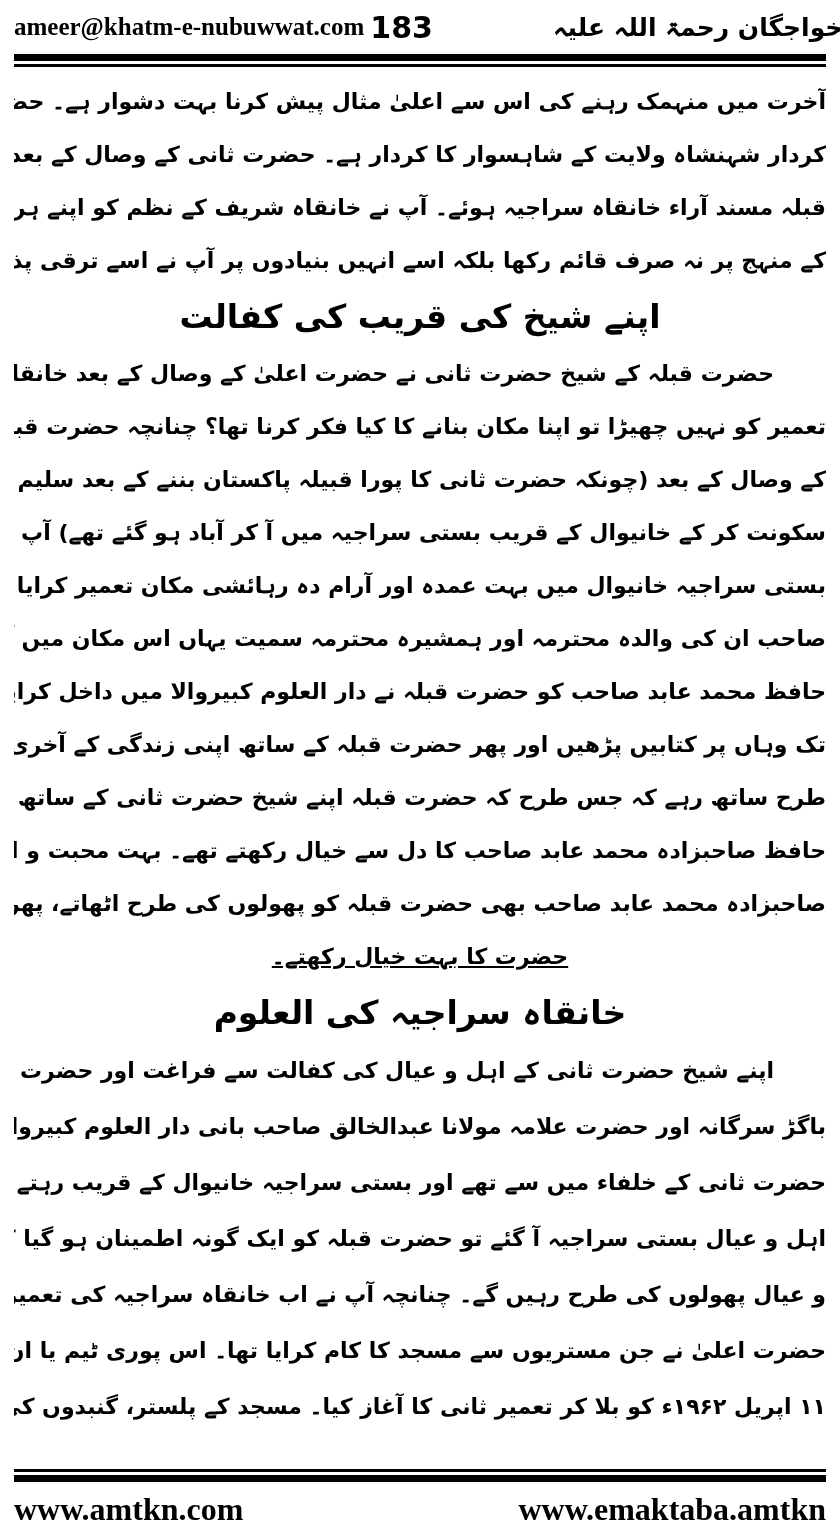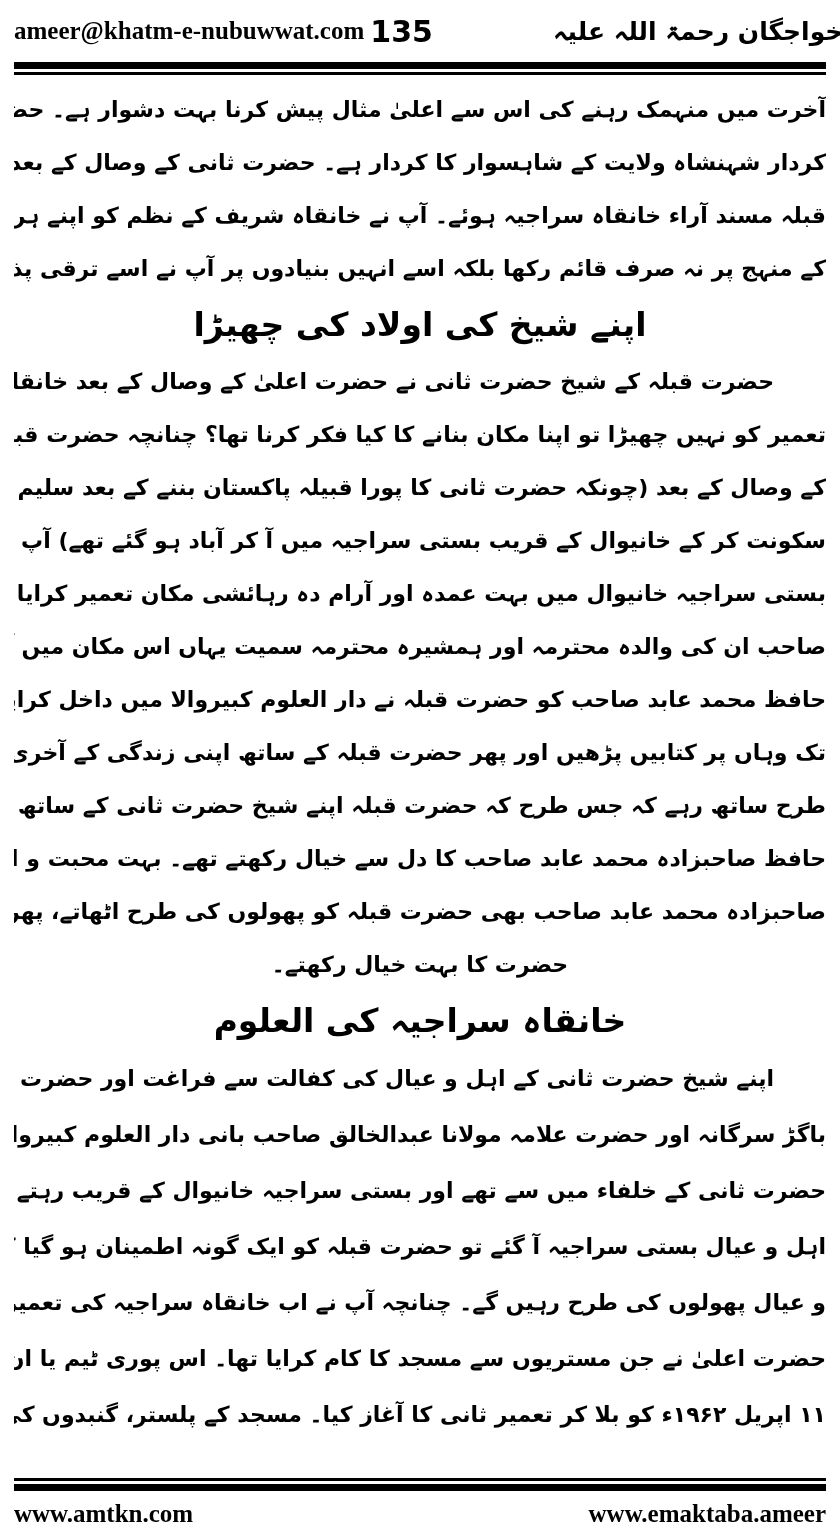--- a/index.html
+++ b/index.html
@@ -11,21 +11,21 @@
     color: #000000;
     overflow: hidden;
     box-sizing: border-box;
     padding: 0 14px;
   }
   
   .header-row {
     display: flex;
     align-items: center;
     justify-content: space-between;
-    height: 62px;
+    height: 54px;
     direction: ltr;
   }
   .header-email {
     font-family: "Liberation Serif", serif;
     font-weight: bold;
     font-size: 25px;
     letter-spacing: 0px;
     white-space: nowrap;
   }
   .header-pageno {
@@ -58,20 +58,21 @@
     text-align: justify;
     text-align-last: justify;
     white-space: nowrap;
     overflow: hidden;
   }
   .line.tall { height: 56px; line-height: 56px; }
   .line.indent { padding-right: 52px; }
   .line.short-center {
     text-align: center;
     text-align-last: center;
+    text-decoration: underline;
   }
   .section-heading {
     font-family: "DejaVu Sans", sans-serif;
     font-weight: bold;
     font-size: 33px;
     height: 60px;
     line-height: 60px;
     text-align: center;
     white-space: nowrap;
     overflow: hidden;
@@ -84,50 +85,50 @@
   .footer-row {
     display: flex;
     align-items: baseline;
     justify-content: space-between;
     direction: ltr;
     margin-top: 9px;
   }
   .footer-link {
     font-family: "Liberation Serif", serif;
     font-weight: bold;
-    font-size: 25px;
+    font-size: 32px;
     white-space: nowrap;
   }
 </style>
 </head>
 <body>
 
 <div class="page">
 
   <div class="header-row">
     <div class="header-email">ameer@khatm-e-nubuwwat.com</div>
-    <div class="header-pageno">135</div>
+    <div class="header-pageno">183</div>
     <div class="header-title">تذکرہ خواجہ خواجگان رحمۃ اللہ علیہ</div>
   </div>
   <div>
     <div class="rule-thick"></div>
     <div class="rule-gap"></div>
     <div class="rule-thin"></div>
   </div>
 
   <div class="body-text">
 
     <div>
       <div class="line">آخرت میں منہمک رہنے کی اس سے اعلیٰ مثال پیش کرنا بہت دشوار ہے۔ حضرت ثانی کا یہ</div>
       <div class="line">کردار شہنشاہ ولایت کے شاہسوار کا کردار ہے۔ حضرت ثانی کے وصال کے بعد جب حضرت</div>
       <div class="line">قبلہ مسند آراء خانقاہ سراجیہ ہوئے۔ آپ نے خانقاہ شریف کے نظم کو اپنے ہر دو پیش رو اکابر</div>
       <div class="line">کے منہج پر نہ صرف قائم رکھا بلکہ اسے انہیں بنیادوں پر آپ نے اسے ترقی پذیر کیا۔</div>
     </div>
 
-    <div class="section-heading">اپنے شیخ کی اولاد کی چھیڑا</div>
+    <div class="section-heading">اپنے شیخ کی قریب کی کفالت</div>
 
     <div>
       <div class="line indent">حضرت قبلہ کے شیخ حضرت ثانی نے حضرت اعلیٰ کے وصال کے بعد خانقاہ سراجیہ کی</div>
       <div class="line">تعمیر کو نہیں چھیڑا تو اپنا مکان بنانے کا کیا فکر کرنا تھا؟ چنانچہ حضرت قبلہ نے اپنے شیخ حضرت ثانی</div>
       <div class="line">کے وصال کے بعد (چونکہ حضرت ثانی کا پورا قبیلہ پاکستان بننے کے بعد سلیم پور لدھیانہ سے ترک</div>
       <div class="line">سکونت کر کے خانیوال کے قریب بستی سراجیہ میں آ کر آباد ہو گئے تھے) آپ کی اولاد کے لئے</div>
       <div class="line">بستی سراجیہ خانیوال میں بہت عمدہ اور آرام دہ رہائشی مکان تعمیر کرایا۔ مولانا صاحبزادہ حافظ محمد عابد</div>
       <div class="line">صاحب ان کی والدہ محترمہ اور ہمشیرہ محترمہ سمیت یہاں اس مکان میں آباد ہو گئے۔ صاحبزادہ</div>
       <div class="line">حافظ محمد عابد صاحب کو حضرت قبلہ نے دار العلوم کبیروالا میں داخل کرایا۔ آپ نے مشکوٰۃ شریف</div>
       <div class="line">تک وہاں پر کتابیں پڑھیں اور پھر حضرت قبلہ کے ساتھ اپنی زندگی کے آخری سانس تک اس</div>
@@ -152,17 +153,17 @@
   </div>
 
   <div class="footer">
     <div>
       <div class="rule-thin"></div>
       <div class="rule-gap"></div>
       <div class="rule-thick"></div>
     </div>
     <div class="footer-row">
       <div class="footer-link">www.amtkn.com</div>
-      <div class="footer-link">www.emaktaba.ameer</div>
+      <div class="footer-link">www.emaktaba.amtkn</div>
     </div>
   </div>
 
 </div>
 
 </body></html>

